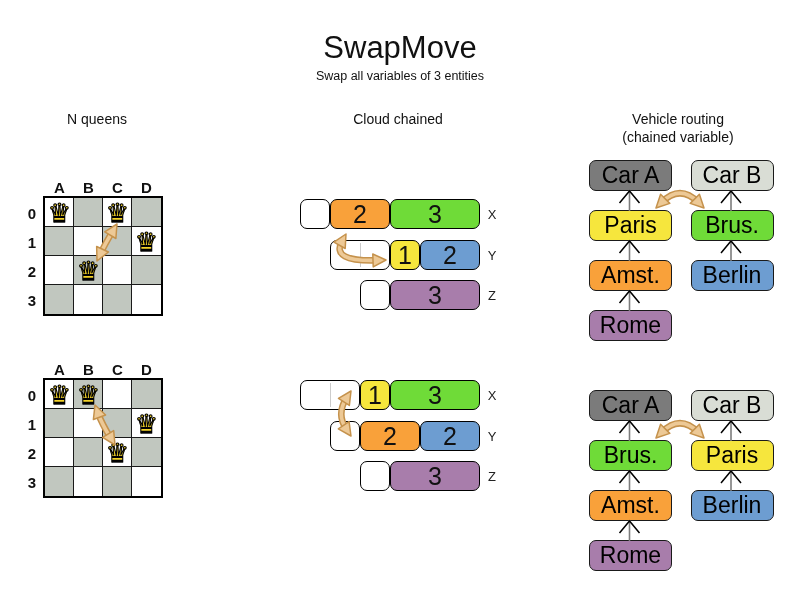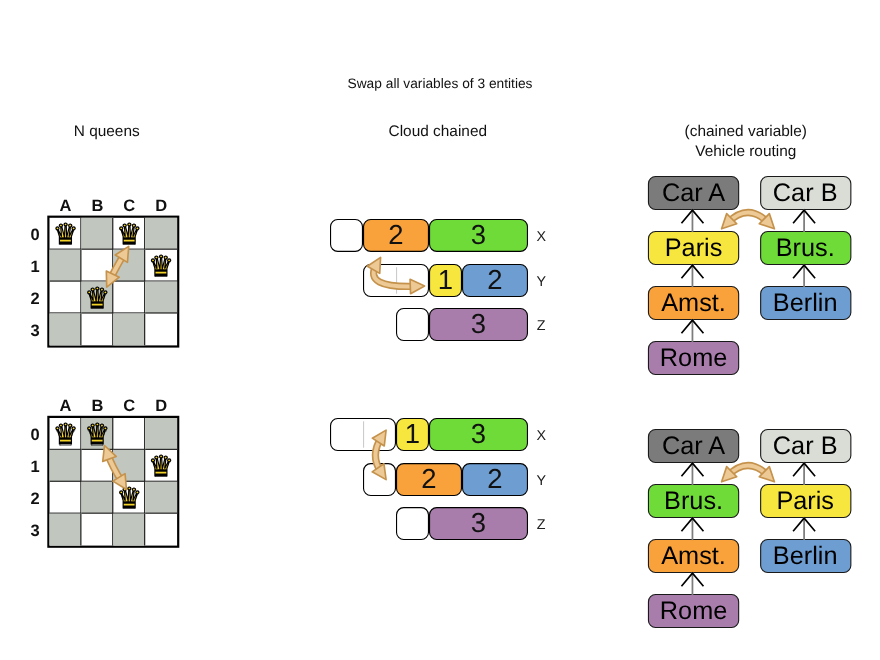--- a/index.html
+++ b/index.html
@@ -22,27 +22,28 @@
                align-items:center;justify-content:center;font-size:25px;color:#111;}
   .cloud-label{position:absolute;font-size:13px;color:#222;text-align:center;width:20px;line-height:1;}
   .vbox{position:absolute;border:1.7px solid #1a1a1a;border-radius:7px;display:flex;
         align-items:center;justify-content:center;font-size:23px;color:#000;}
   #overlay{position:absolute;left:0;top:0;pointer-events:none;}
 </style>
 </head>
 <body>
 
 <div class="canvas">
+  <div class="title">SwapMove</div>
   <div class="subtitle">Swap all variables of 3 entities</div>
 
   <div class="col-header" style="left:-3px;top:110px;">N queens</div>
   <div class="col-header" style="left:298px;top:110px;">Cloud chained</div>
   <div class="col-header" style="left:578px;top:110px;">
+    <div>Vehicle routing</div>
     <div>(chained variable)</div>
-    <div>Vehicle routing</div>
   </div>
 
   <div id="boards">
       <div class="abs" style="left: 25px; top: 180px; width: 140px; height: 138px;">
         <div class="board-label" style="left: 20px; top: 0px; width: 29px;">A</div>
         <div class="board-label" style="left: 49px; top: 0px; width: 29px;">B</div>
         <div class="board-label" style="left: 78px; top: 0px; width: 29px;">C</div>
         <div class="board-label" style="left: 107px; top: 0px; width: 29px;">D</div>
         <div class="board-label" style="left: 0px; top: 26px; width: 14px;">0</div>
         <div class="board-label" style="left: 0px; top: 55px; width: 14px;">1</div>

